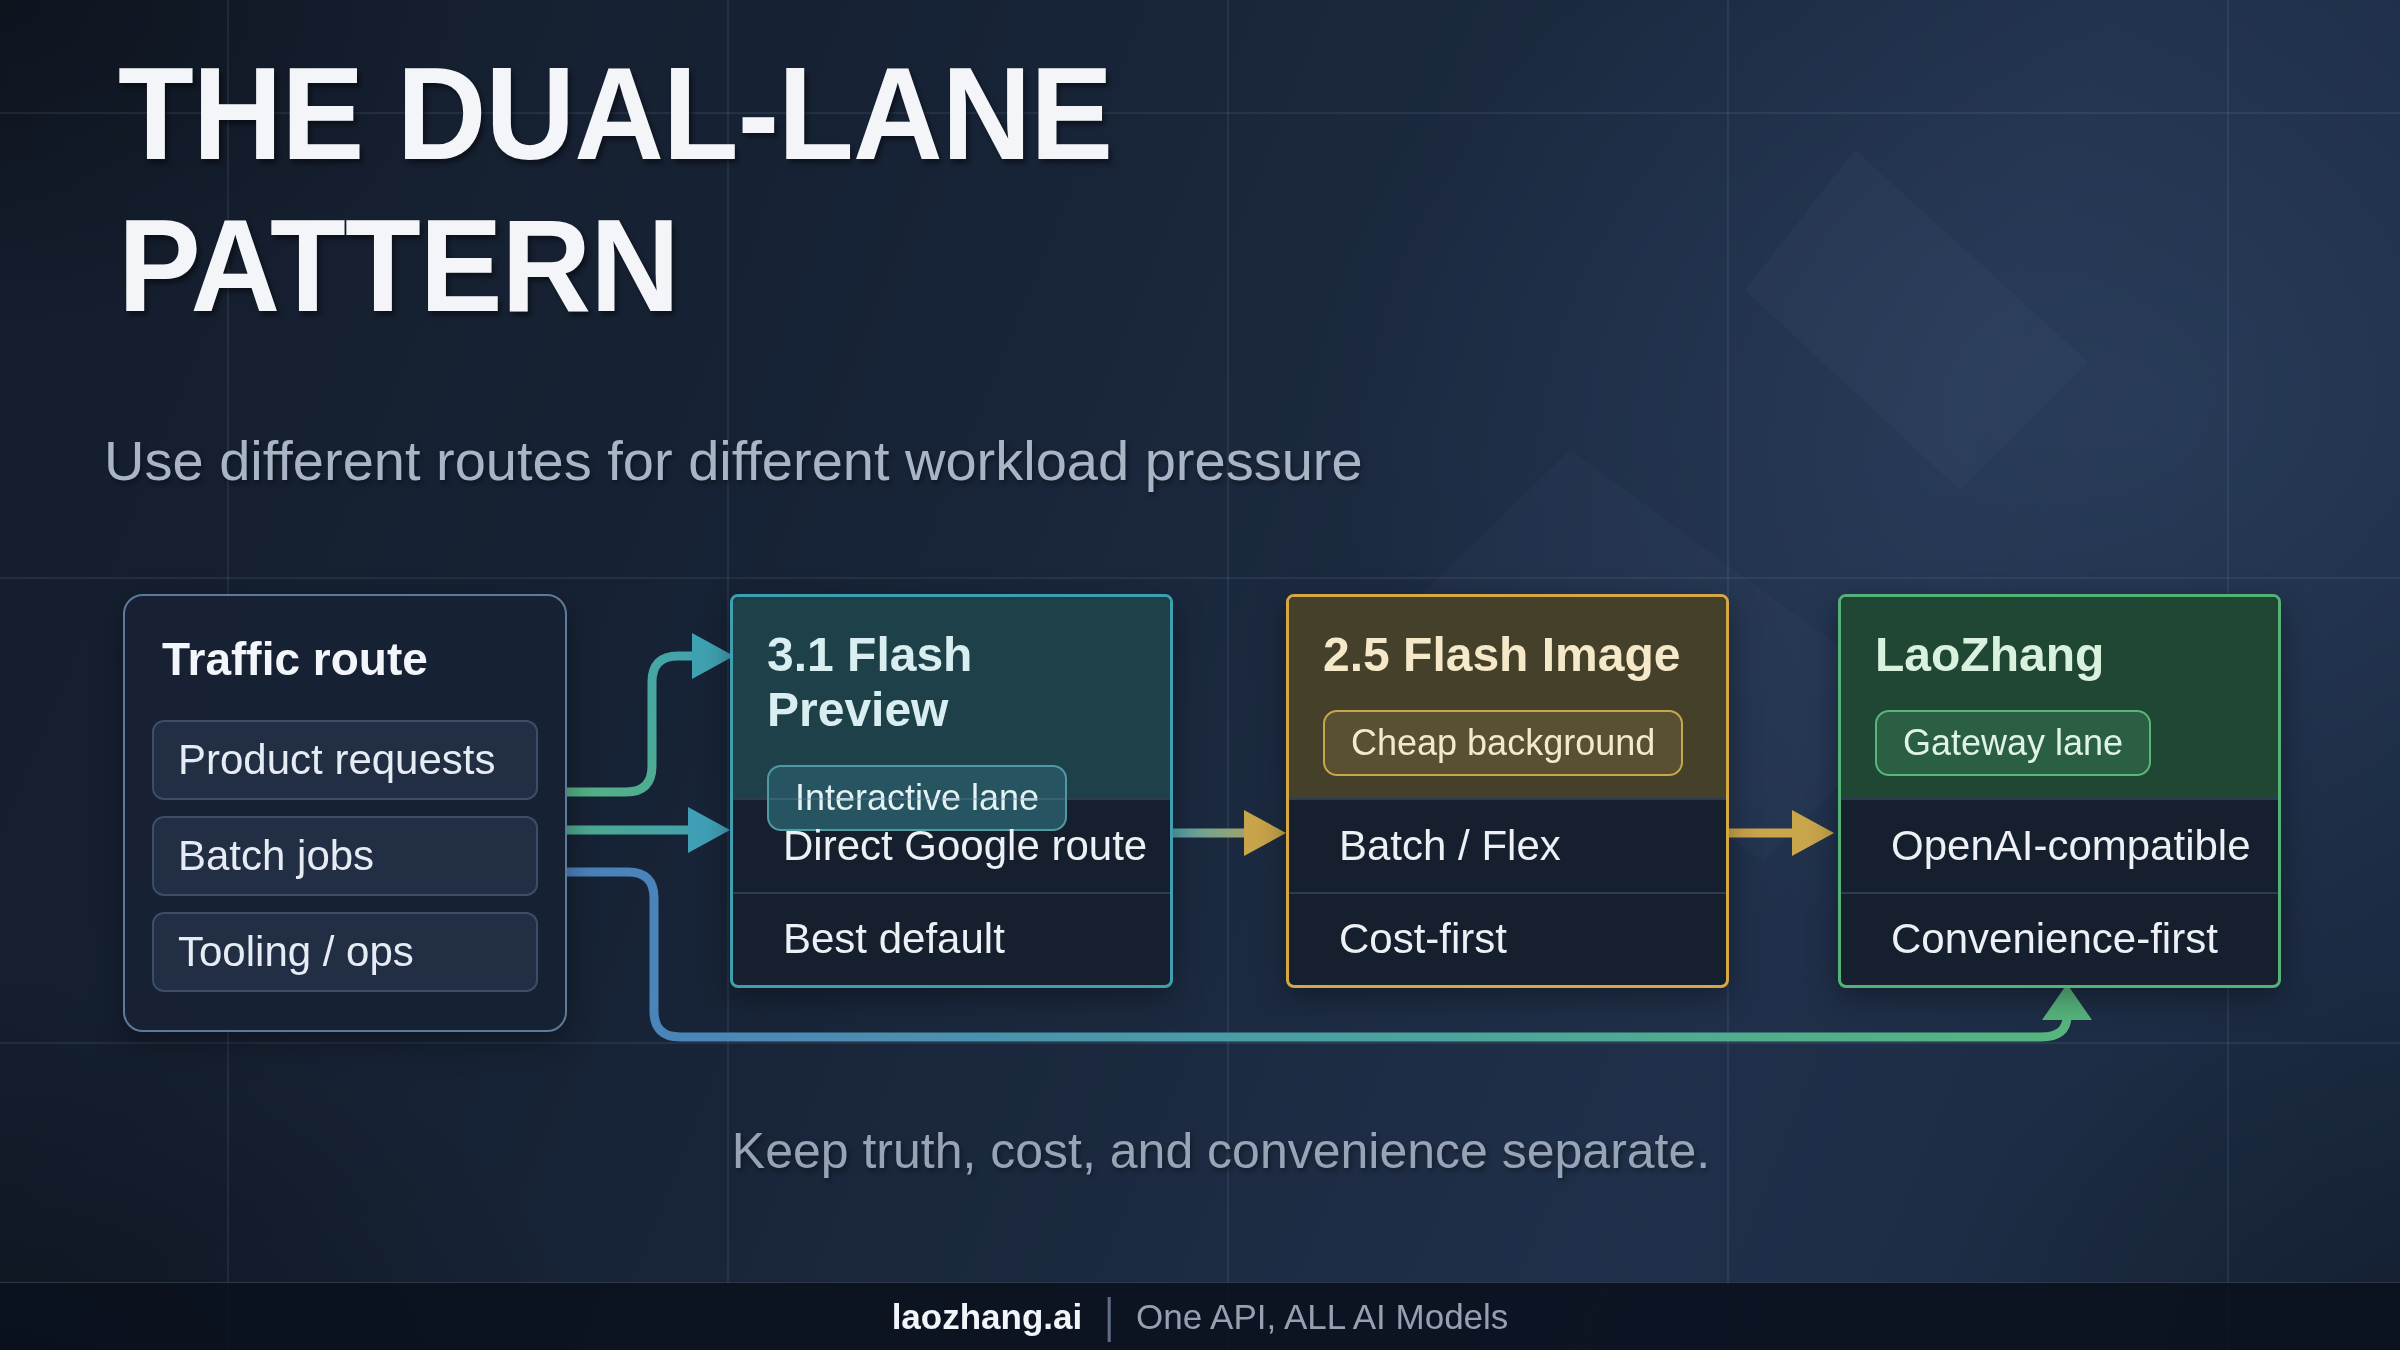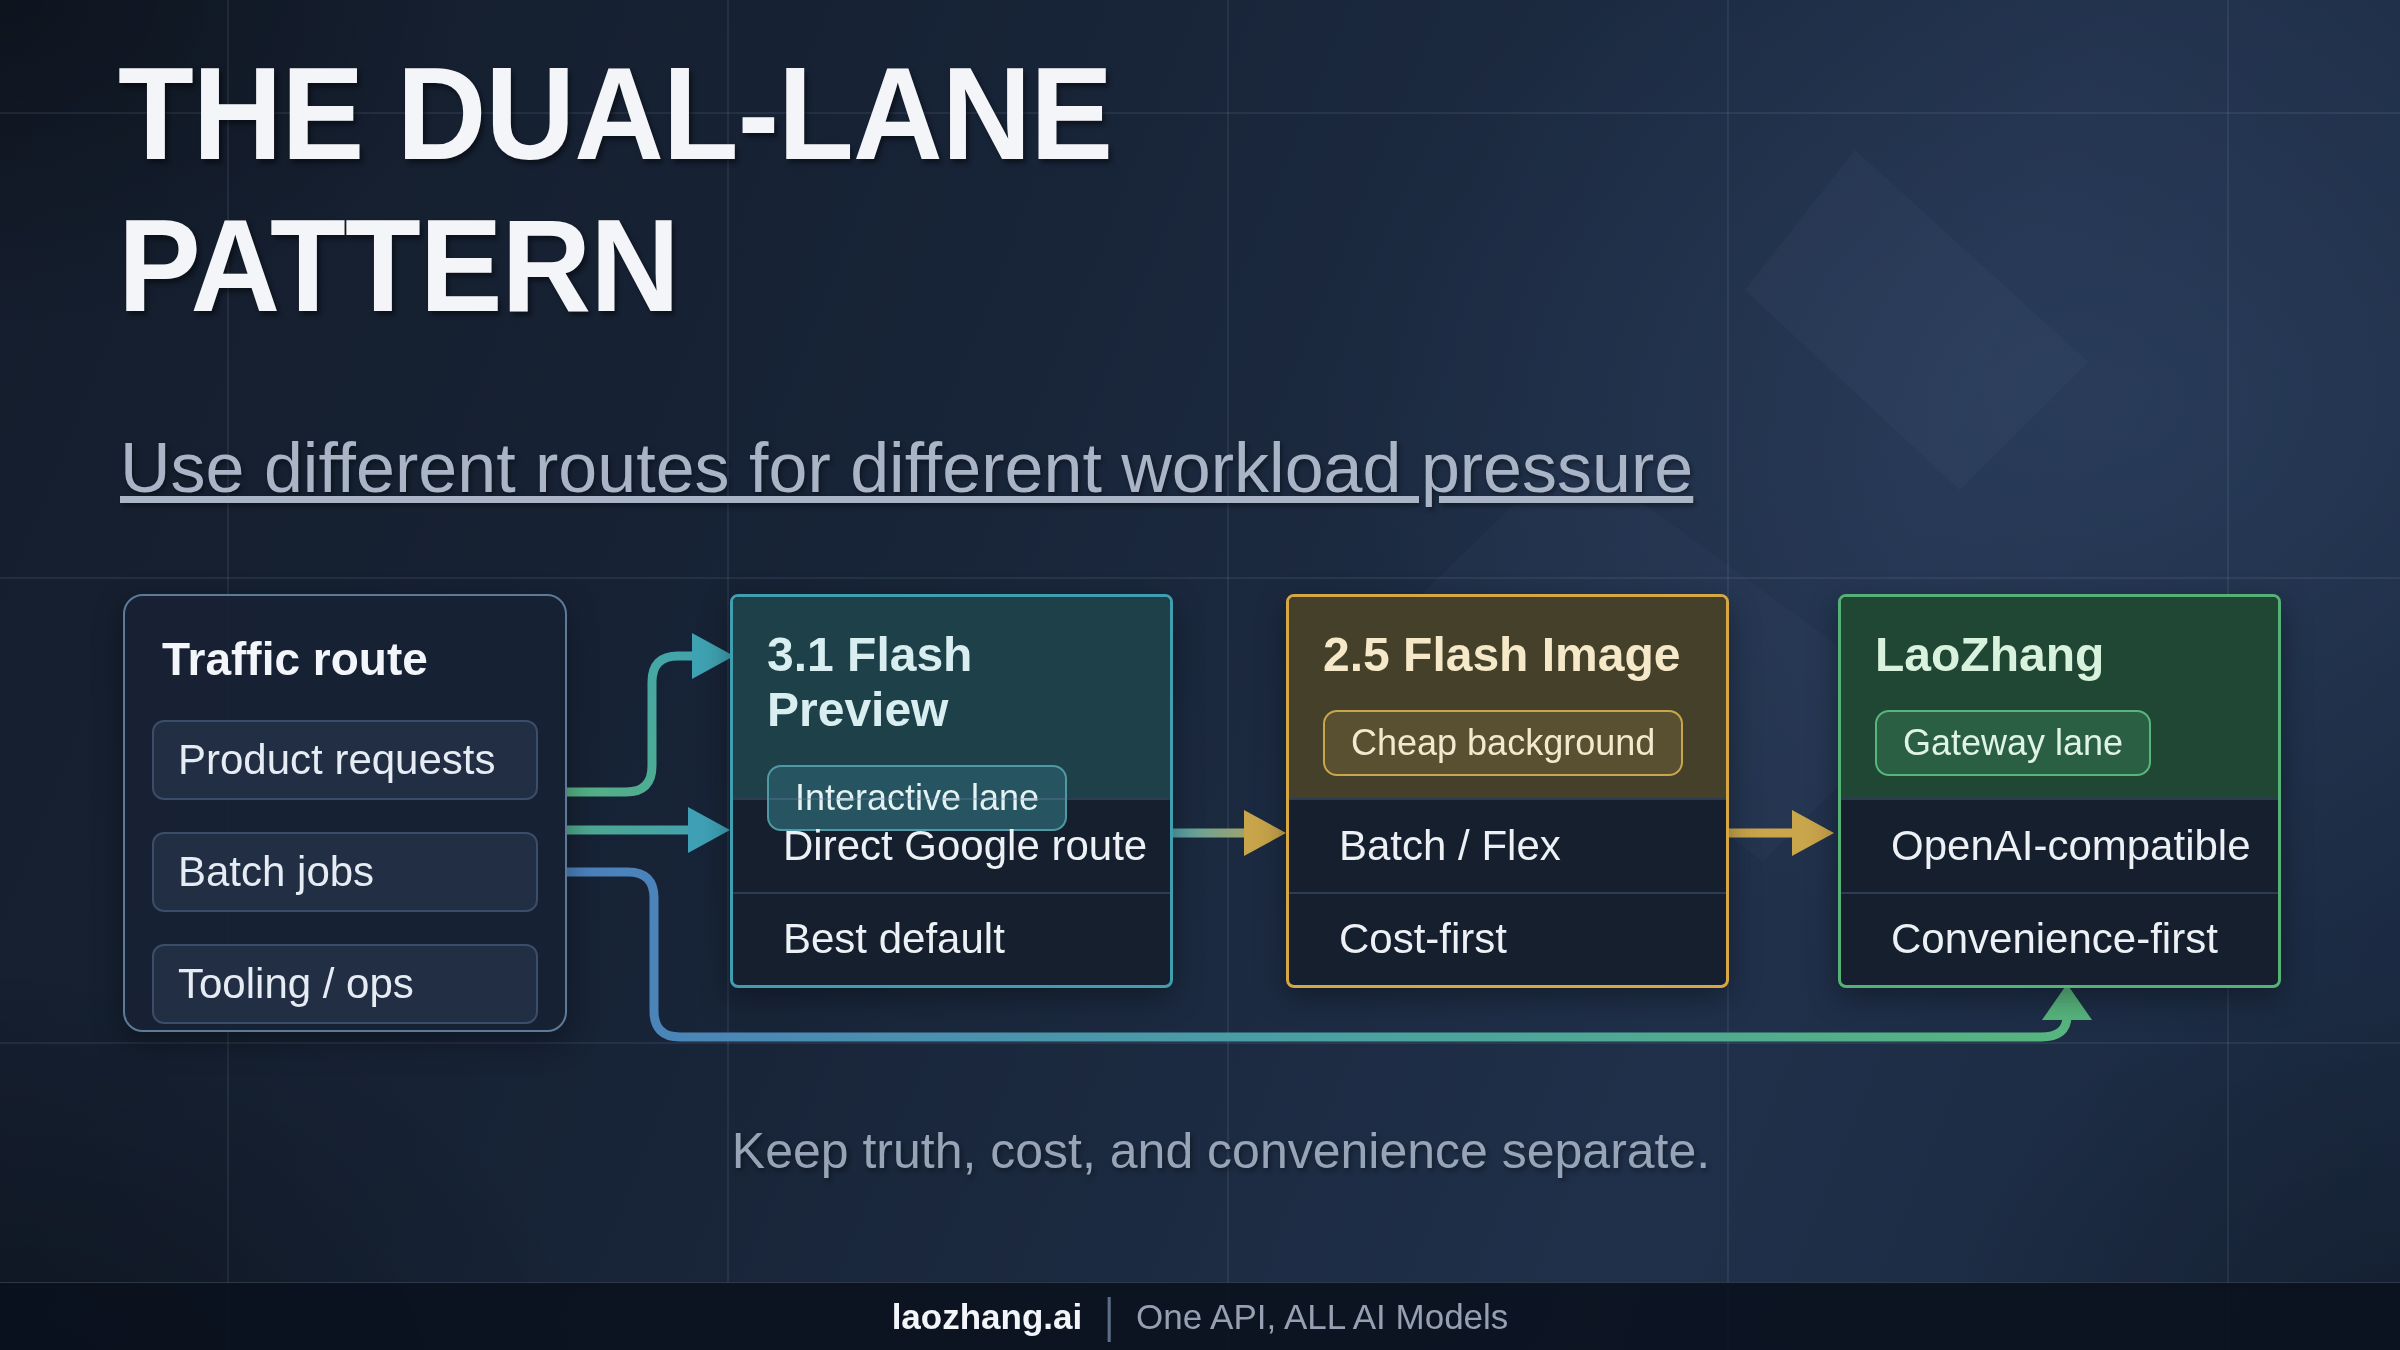--- a/index.html
+++ b/index.html
@@ -25,30 +25,30 @@
     background:linear-gradient(135deg, rgba(140,170,215,0.06) 0 50%, transparent 50%);
     clip-path:polygon(40% 0,100% 60%,86% 75%,28% 16%);}
   .gv,.gh{position:absolute;background:rgba(175,195,220,0.09);}
   .gv{top:0;width:2px;height:1350px;}
   .gh{left:0;height:2px;width:2400px;}
   
   .title{position:absolute;left:118px;top:38px;color:#f3f5f8;font-weight:700;
     font-size:132px;line-height:152px;letter-spacing:-1px;
     transform:scaleX(0.94);transform-origin:left top;
     text-shadow:3px 4px 6px rgba(0,0,0,0.45);}
-  .subtitle{position:absolute;left:120px;top:428px;color:#a9b4c6;font-size:70px;
-    letter-spacing:0px;text-shadow:2px 3px 5px rgba(0,0,0,0.4);text-decoration:underline;}
+  .subtitle{position:absolute;left:104px;top:428px;color:#a9b4c6;font-size:56px;
+    letter-spacing:0px;text-shadow:2px 3px 5px rgba(0,0,0,0.4);}
   
   .router{position:absolute;left:123px;top:594px;width:444px;height:438px;
     background:rgba(24,34,52,0.92);border:2px solid #5d7a99;border-radius:20px;
     box-shadow:0 10px 30px rgba(0,0,0,0.35);padding:30px 27px;}
   .router-title{color:#f2f5f9;font-size:46px;font-weight:700;margin:6px 0 34px 10px;}
   .pill{width:100%;height:80px;background:#222e44;border:2px solid #3c4d69;
     border-radius:12px;display:flex;align-items:center;padding-left:24px;
-    color:#e6ecf4;font-size:42px;margin-bottom:32px;}
+    color:#e6ecf4;font-size:42px;margin-bottom:16px;}
   
   .card{position:absolute;top:594px;width:443px;height:394px;border-radius:8px;
     overflow:hidden;display:flex;flex-direction:column;background:#151f2d;
     box-shadow:0 10px 30px rgba(0,0,0,0.35);}
   .card .hd{height:201px;padding:30px 34px 0 34px;}
   .card .hd .t{font-size:48px;font-weight:700;}
   .badge{display:inline-block;margin-top:28px;padding:10px 26px;border-radius:14px;
     font-size:36px;border:2px solid transparent;}
   .row{flex:1;display:flex;align-items:center;padding-left:50px;color:#edf1f6;
     font-size:42px;border-top:2px solid rgba(105,130,165,0.30);}

